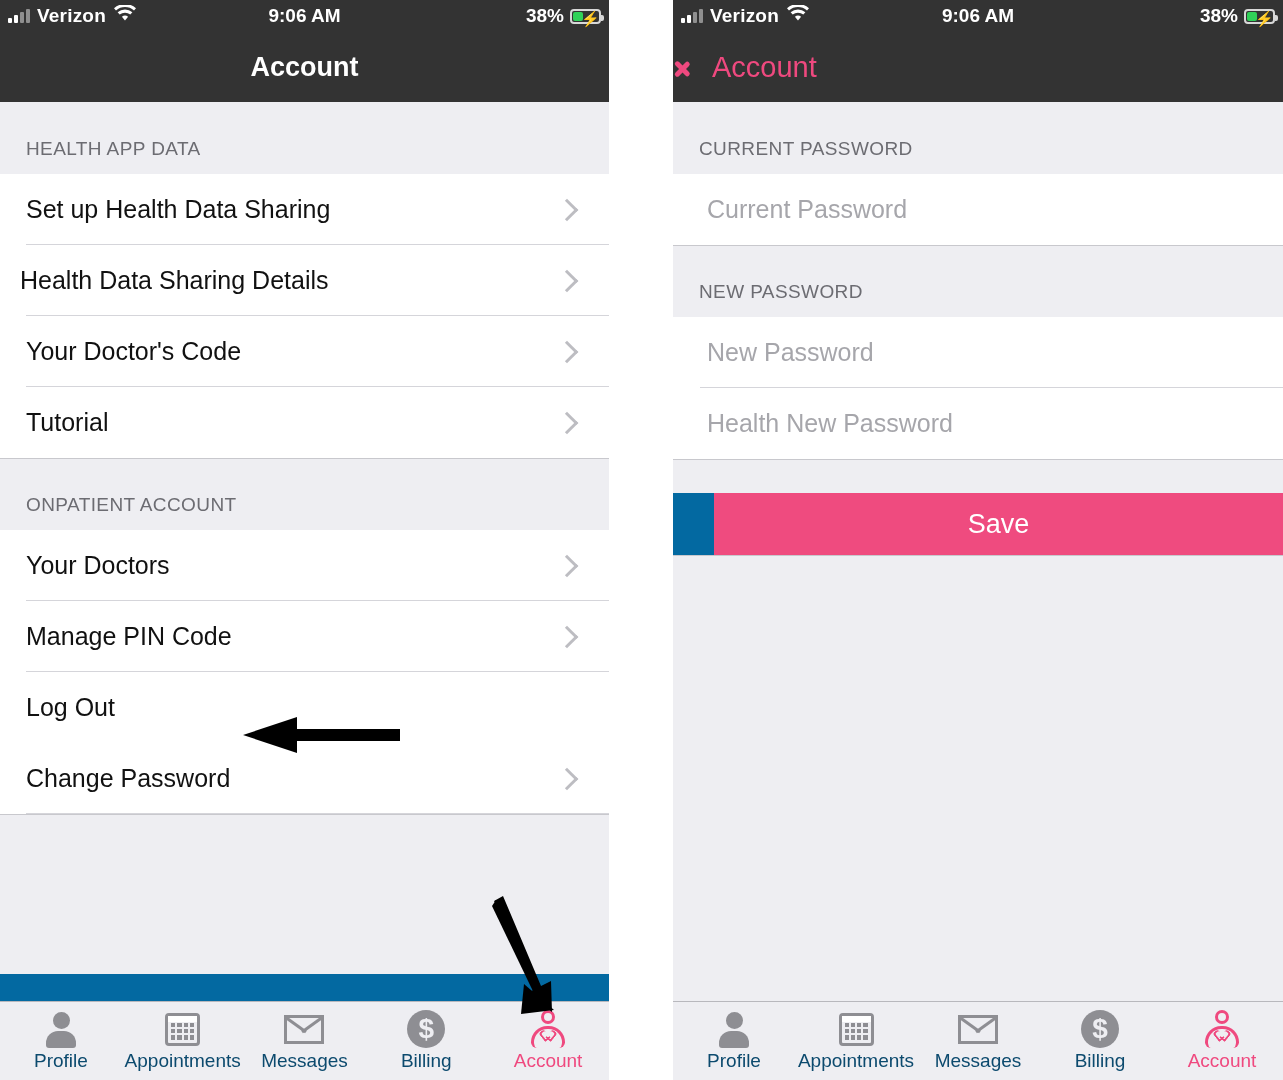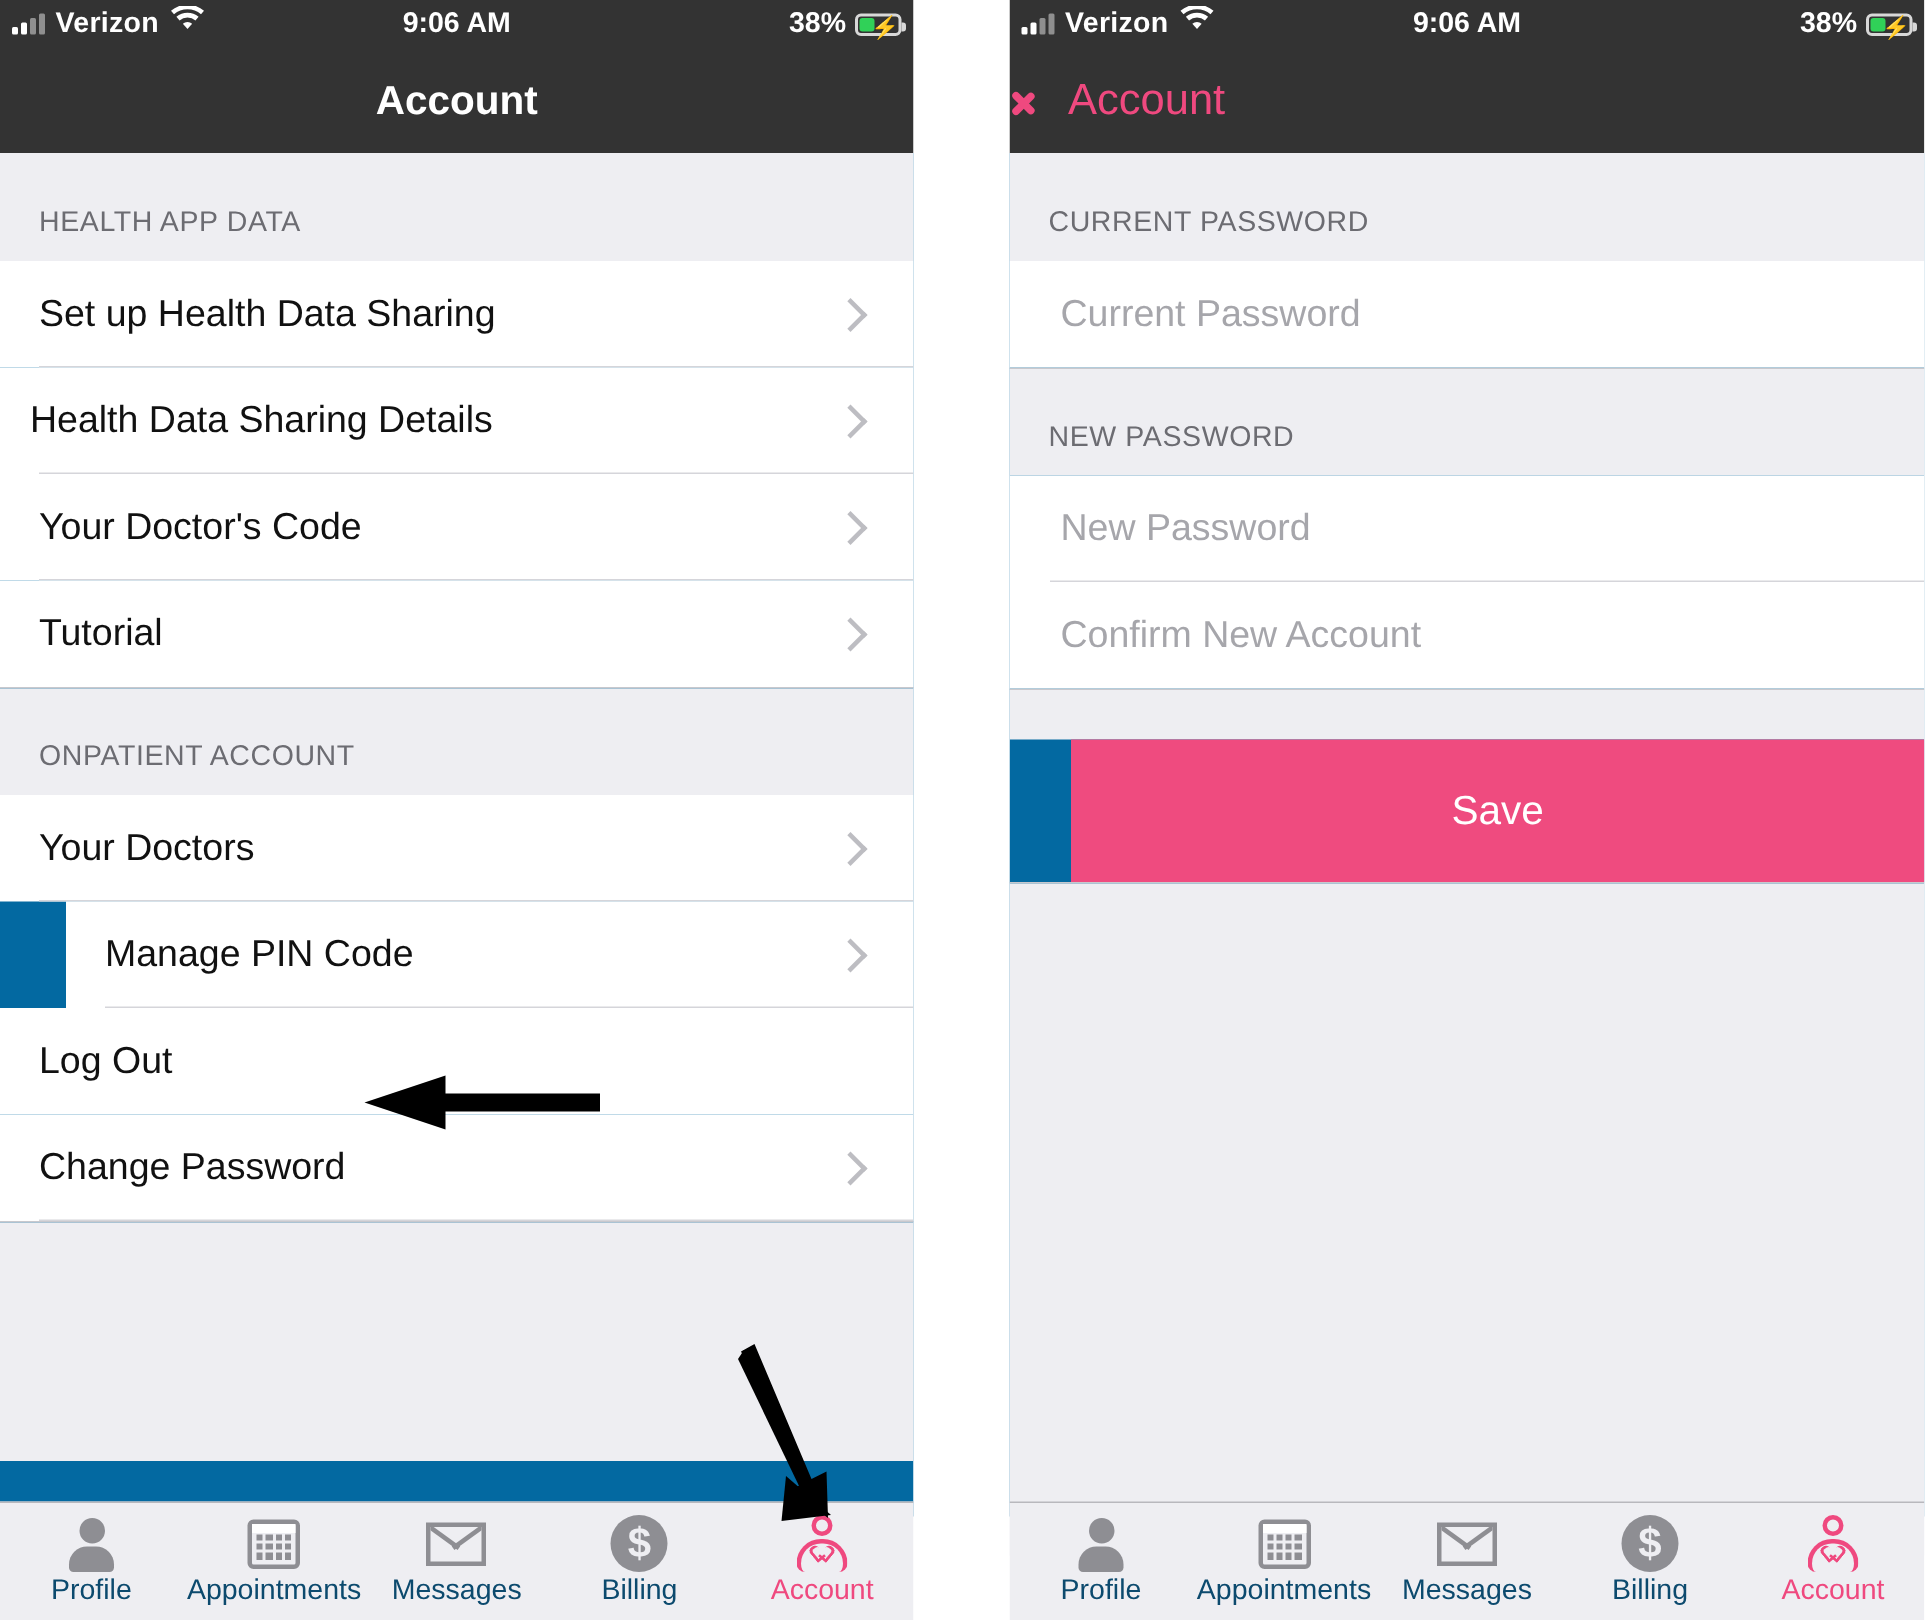--- a/index.html
+++ b/index.html
@@ -203,21 +203,21 @@
 
       <div class="hairline"></div>
 
       <div class="section-header" style="height:71px;padding-bottom:14px;">ONPATIENT ACCOUNT</div>
 
       <div class="cell" style="height:71px;">
         <span class="cell-label">Your Doctors</span>
         <span class="chev"></span>
         <span class="sep"></span>
       </div>
-      <div class="cell" style="height:71px;margin-left:44px;">
+      <div class="cell" style="height:71px;">
         <span class="cell-label">Manage PIN Code</span>
         <span class="chev"></span>
         <span class="sep"></span>
       </div>
       <div class="cell" style="height:71px;">
         <span class="cell-label">Log Out</span>
       </div>
       <div class="cell" style="height:71px;">
         <span class="cell-label">Change Password</span>
         <span class="chev"></span>
@@ -340,27 +340,27 @@
 
       <div class="hairline"></div>
 
       <div class="section-header" style="height:71px;padding-bottom:14px;">NEW PASSWORD</div>
 
       <div class="field" style="height:71px;">
         <span class="ph">New Password</span>
         <span class="sep-inset"></span>
       </div>
       <div class="field" style="height:71px;">
-        <span class="ph">Confirm New Account</span>
+        <span class="ph">Health New Password</span>
       </div>
 
       <div class="hairline"></div>
       <div class="filler" style="height:33px;"></div>
 
-      <div class="save-btn" style="height:95px;margin-left:41px;">Save</div>
+      <div class="save-btn" style="height:62px;margin-left:41px;">Save</div>
 
       <div class="hairline"></div>
       <div class="filler" style="height:448px;"></div>
     </div>
 
     <div class="tabbar">
       <div class="tab">
         <span class="ticon">
           <span class="ic-profile">
               <span class="head"></span>

